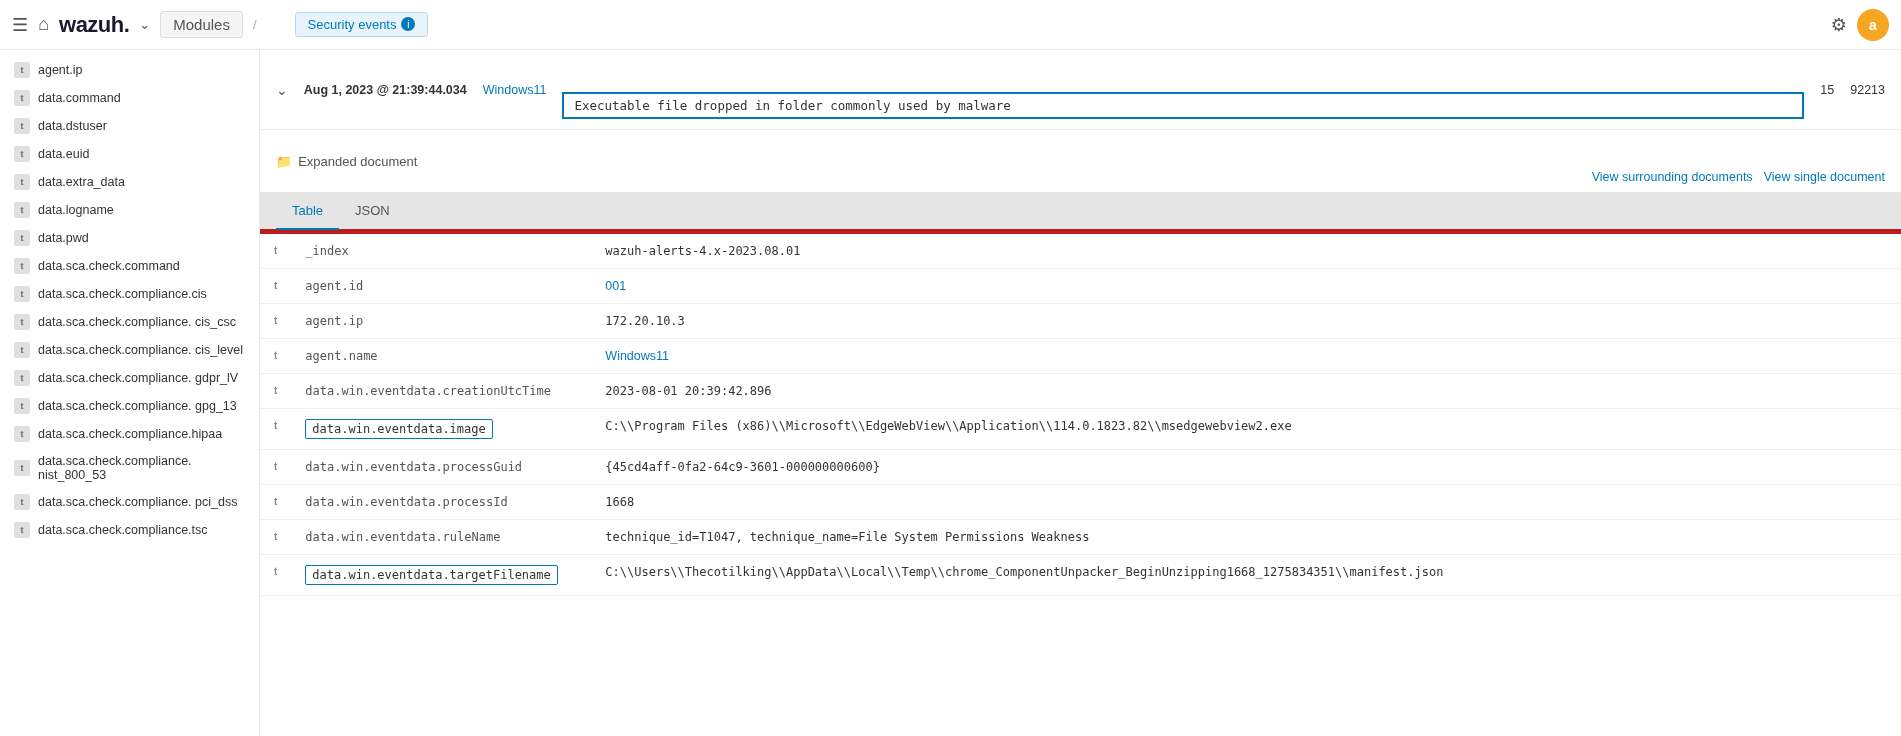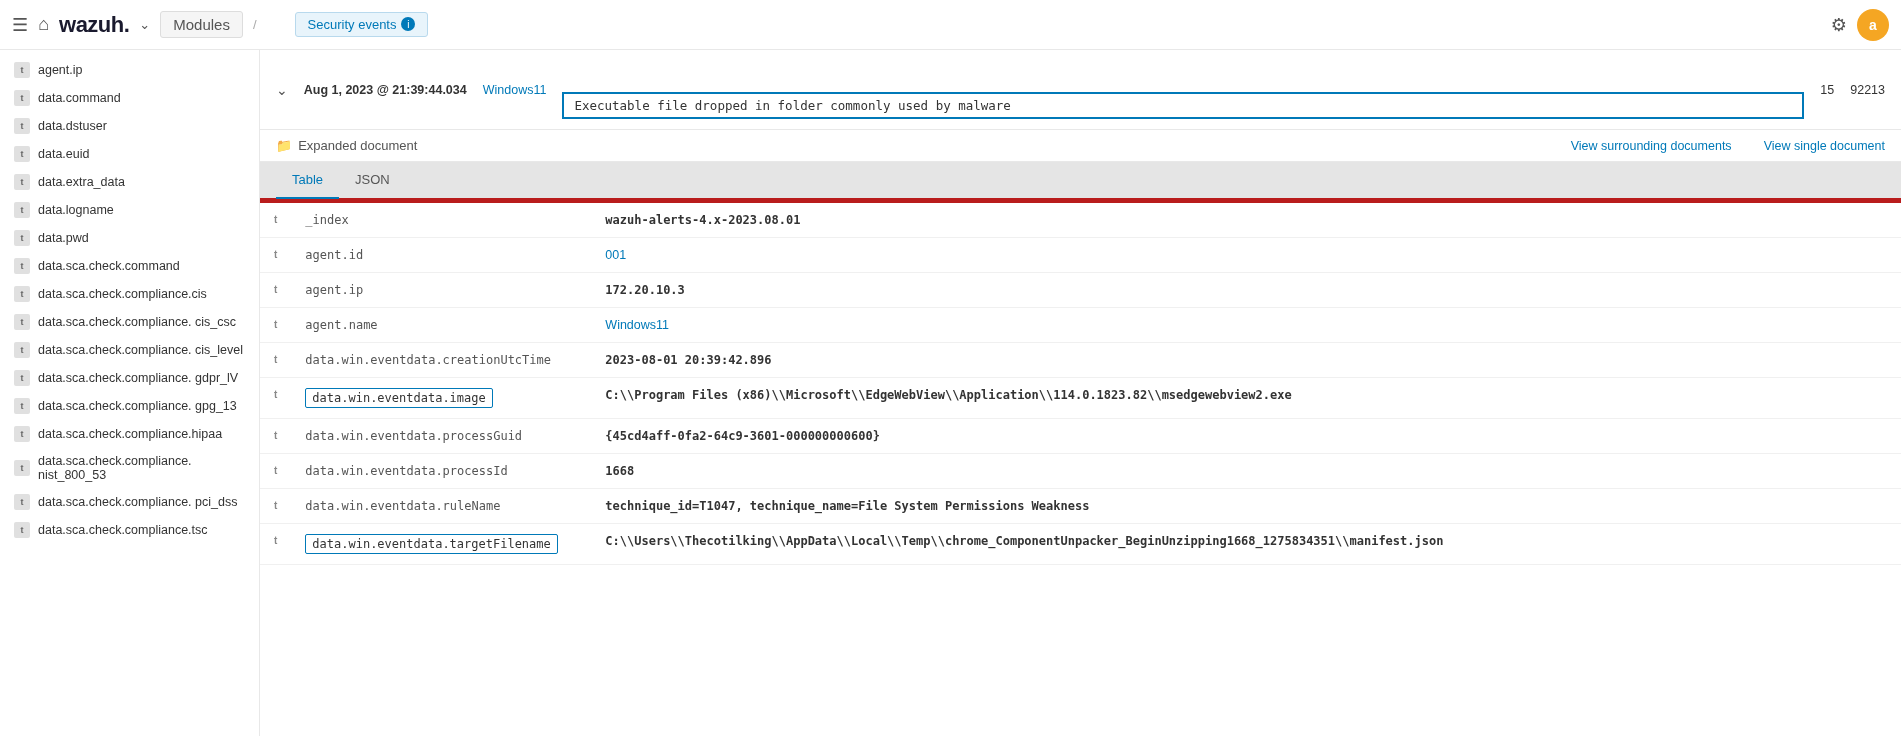--- a/index.html
+++ b/index.html
@@ -108,21 +108,21 @@
     
     .expanded-doc-header {
       display: flex;
       align-items: center;
       justify-content: space-between;
       padding: 8px 16px;
       border-bottom: 1px solid #e8e8e8;
       background: #fff;
     }
     .expanded-doc-title { display: flex; align-items: center; gap: 6px; font-size: 13px; color: #555; }
-    .expanded-doc-actions { display: flex; gap: 32px; }
+    .expanded-doc-actions { display: flex; gap: 11px; margin-top: 32px; }
     .expanded-doc-actions a {
       color: #0079b8; text-decoration: none; font-size: 12.5px; cursor: pointer;
     }
 
     
     .tabs {
       display: flex;
       padding: 0 16px;
       border-bottom: 5px solid #b91c1c;
       background: #e5e5e5;
@@ -137,21 +137,21 @@
     .data-table { width: 100%; border-collapse: collapse; }
     .data-table tr { border-bottom: 1px solid #f0f0f0; }
     .data-table td { padding: 10px 14px; font-size: 12.5px; vertical-align: top; }
     .data-table td:first-child { width: 20px; color: #aaa; font-size: 11px; }
     .data-table td:nth-child(2) { width: 300px; color: #555; font-family: monospace; font-size: 12px; }
     .field-name-cell {
       display: inline-block; padding: 2px 6px; border: 1px solid #0079b8;
       border-radius: 2px; color: #333; font-family: monospace; font-size: 12px;
     }
     .value-link { color: #0079b8; cursor: pointer; }
-    .value-normal { color: #333; font-family: monospace; font-size: 12px; font-weight: bold; }
+    .value-normal { color: #333; font-family: monospace; font-size: 12px; }
     .type-t { font-size: 10px; font-weight: 700; color: #888; }
   </style>
 </head>
 <body>
 
 <div class="topbar">
   <span class="topbar-menu-icon">☰</span>
   <span class="topbar-home-icon">⌂</span>
   <span class="topbar-logo">wazuh.</span>
   <span class="topbar-chevron">⌄</span>

